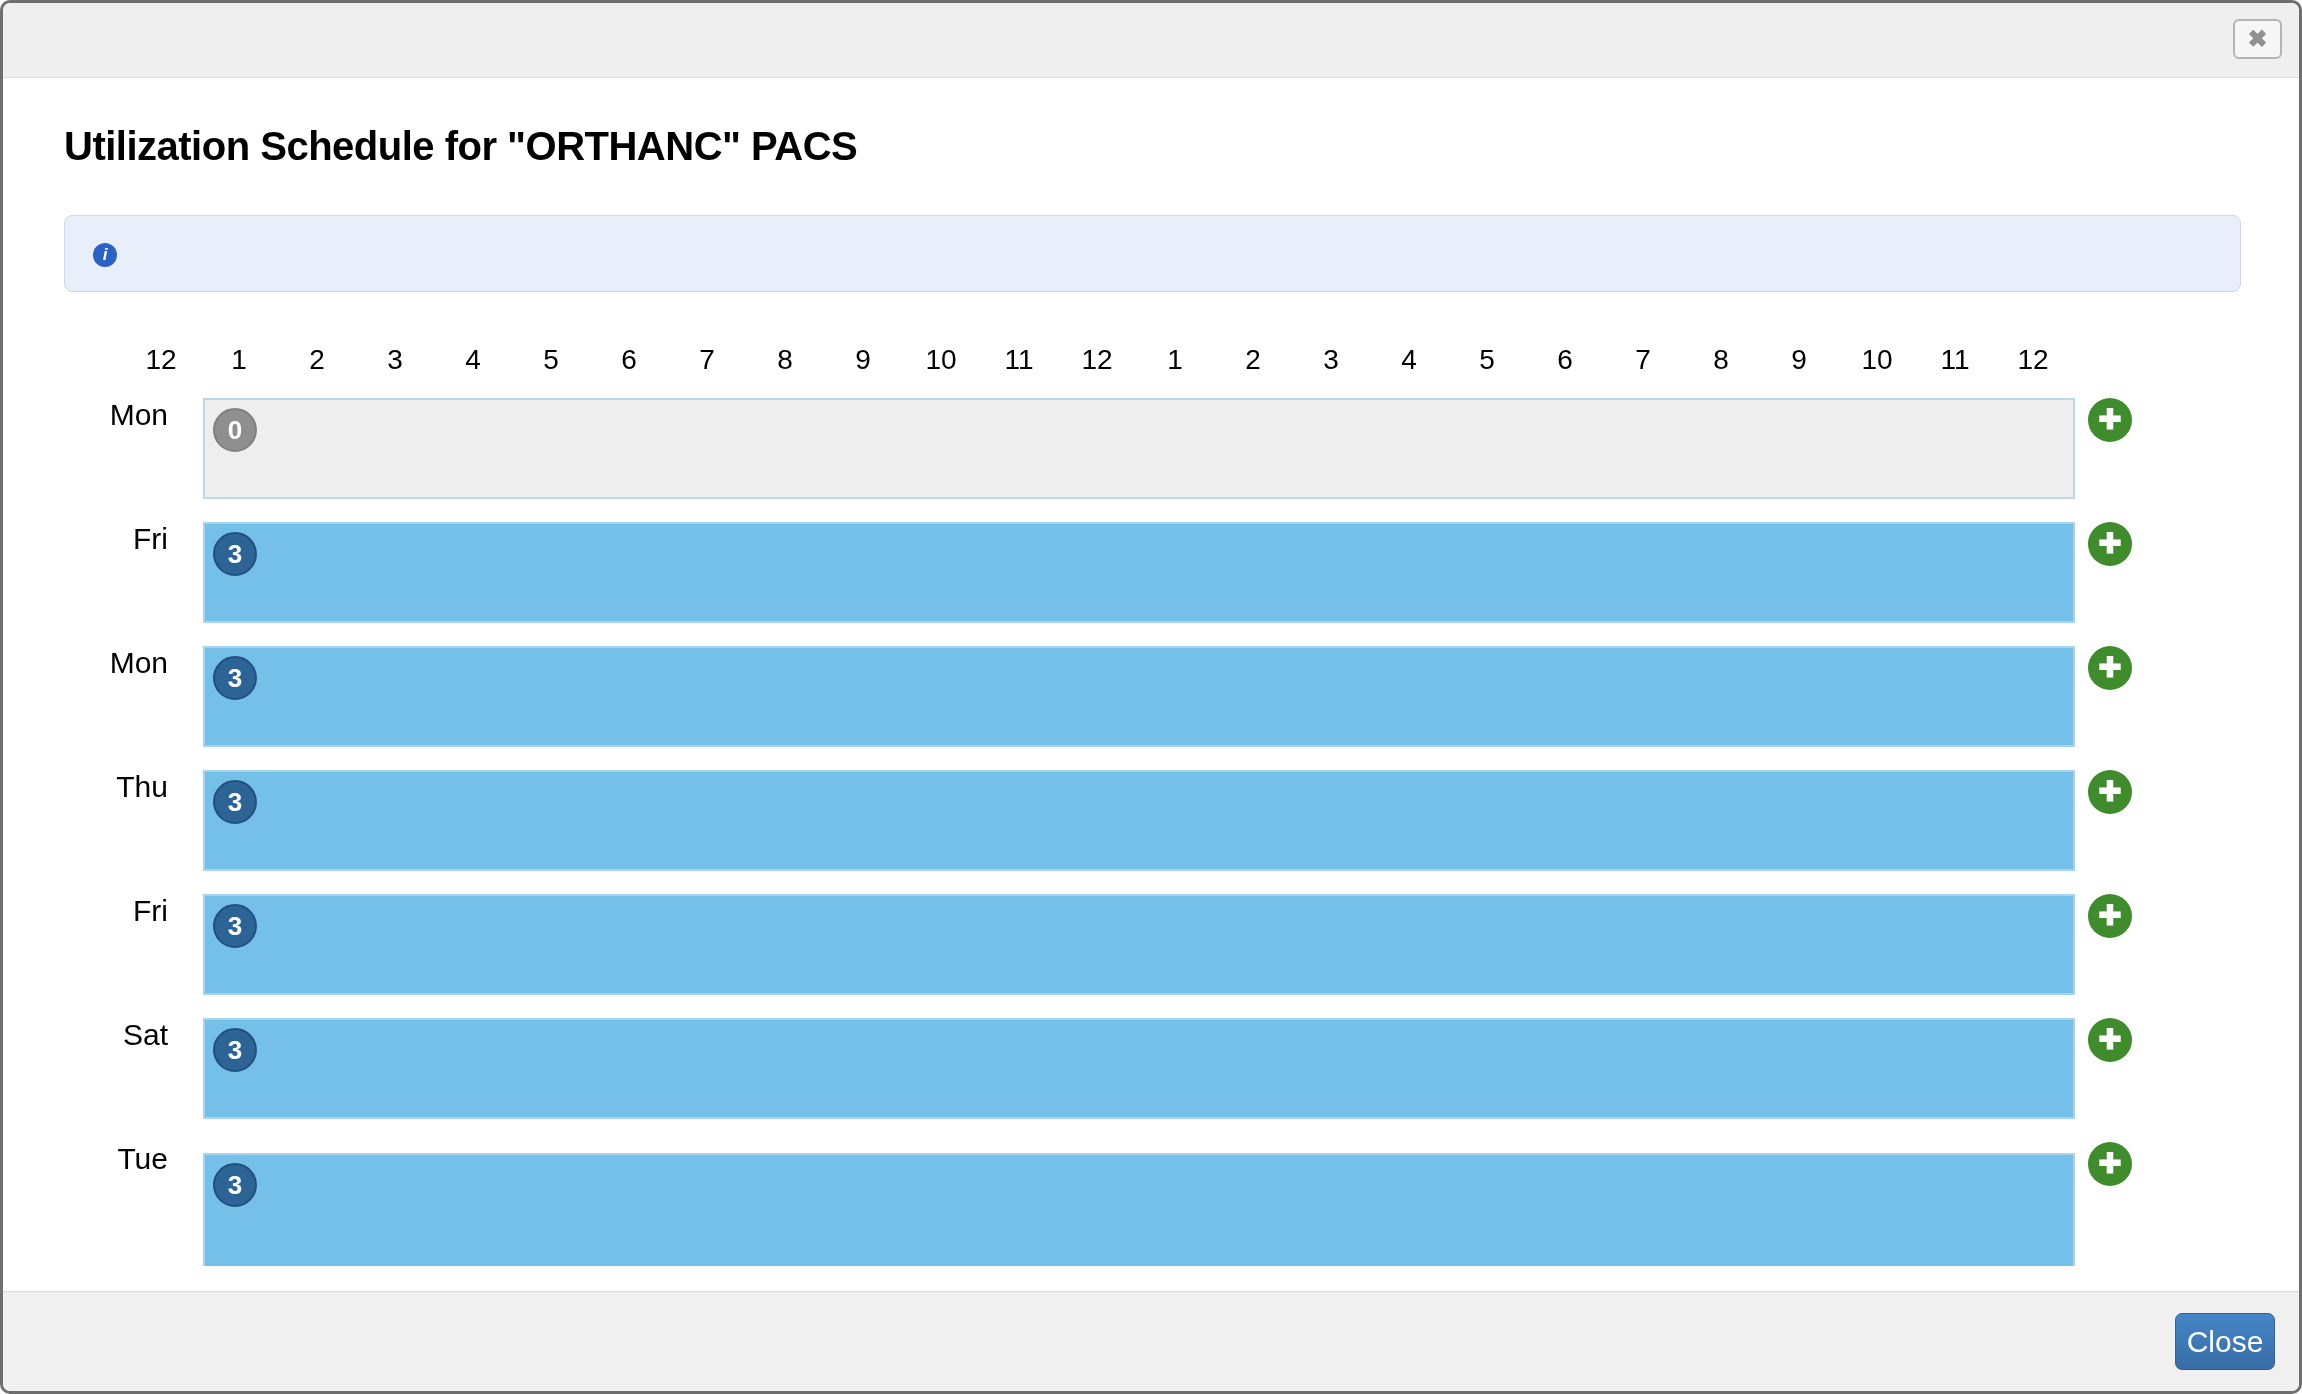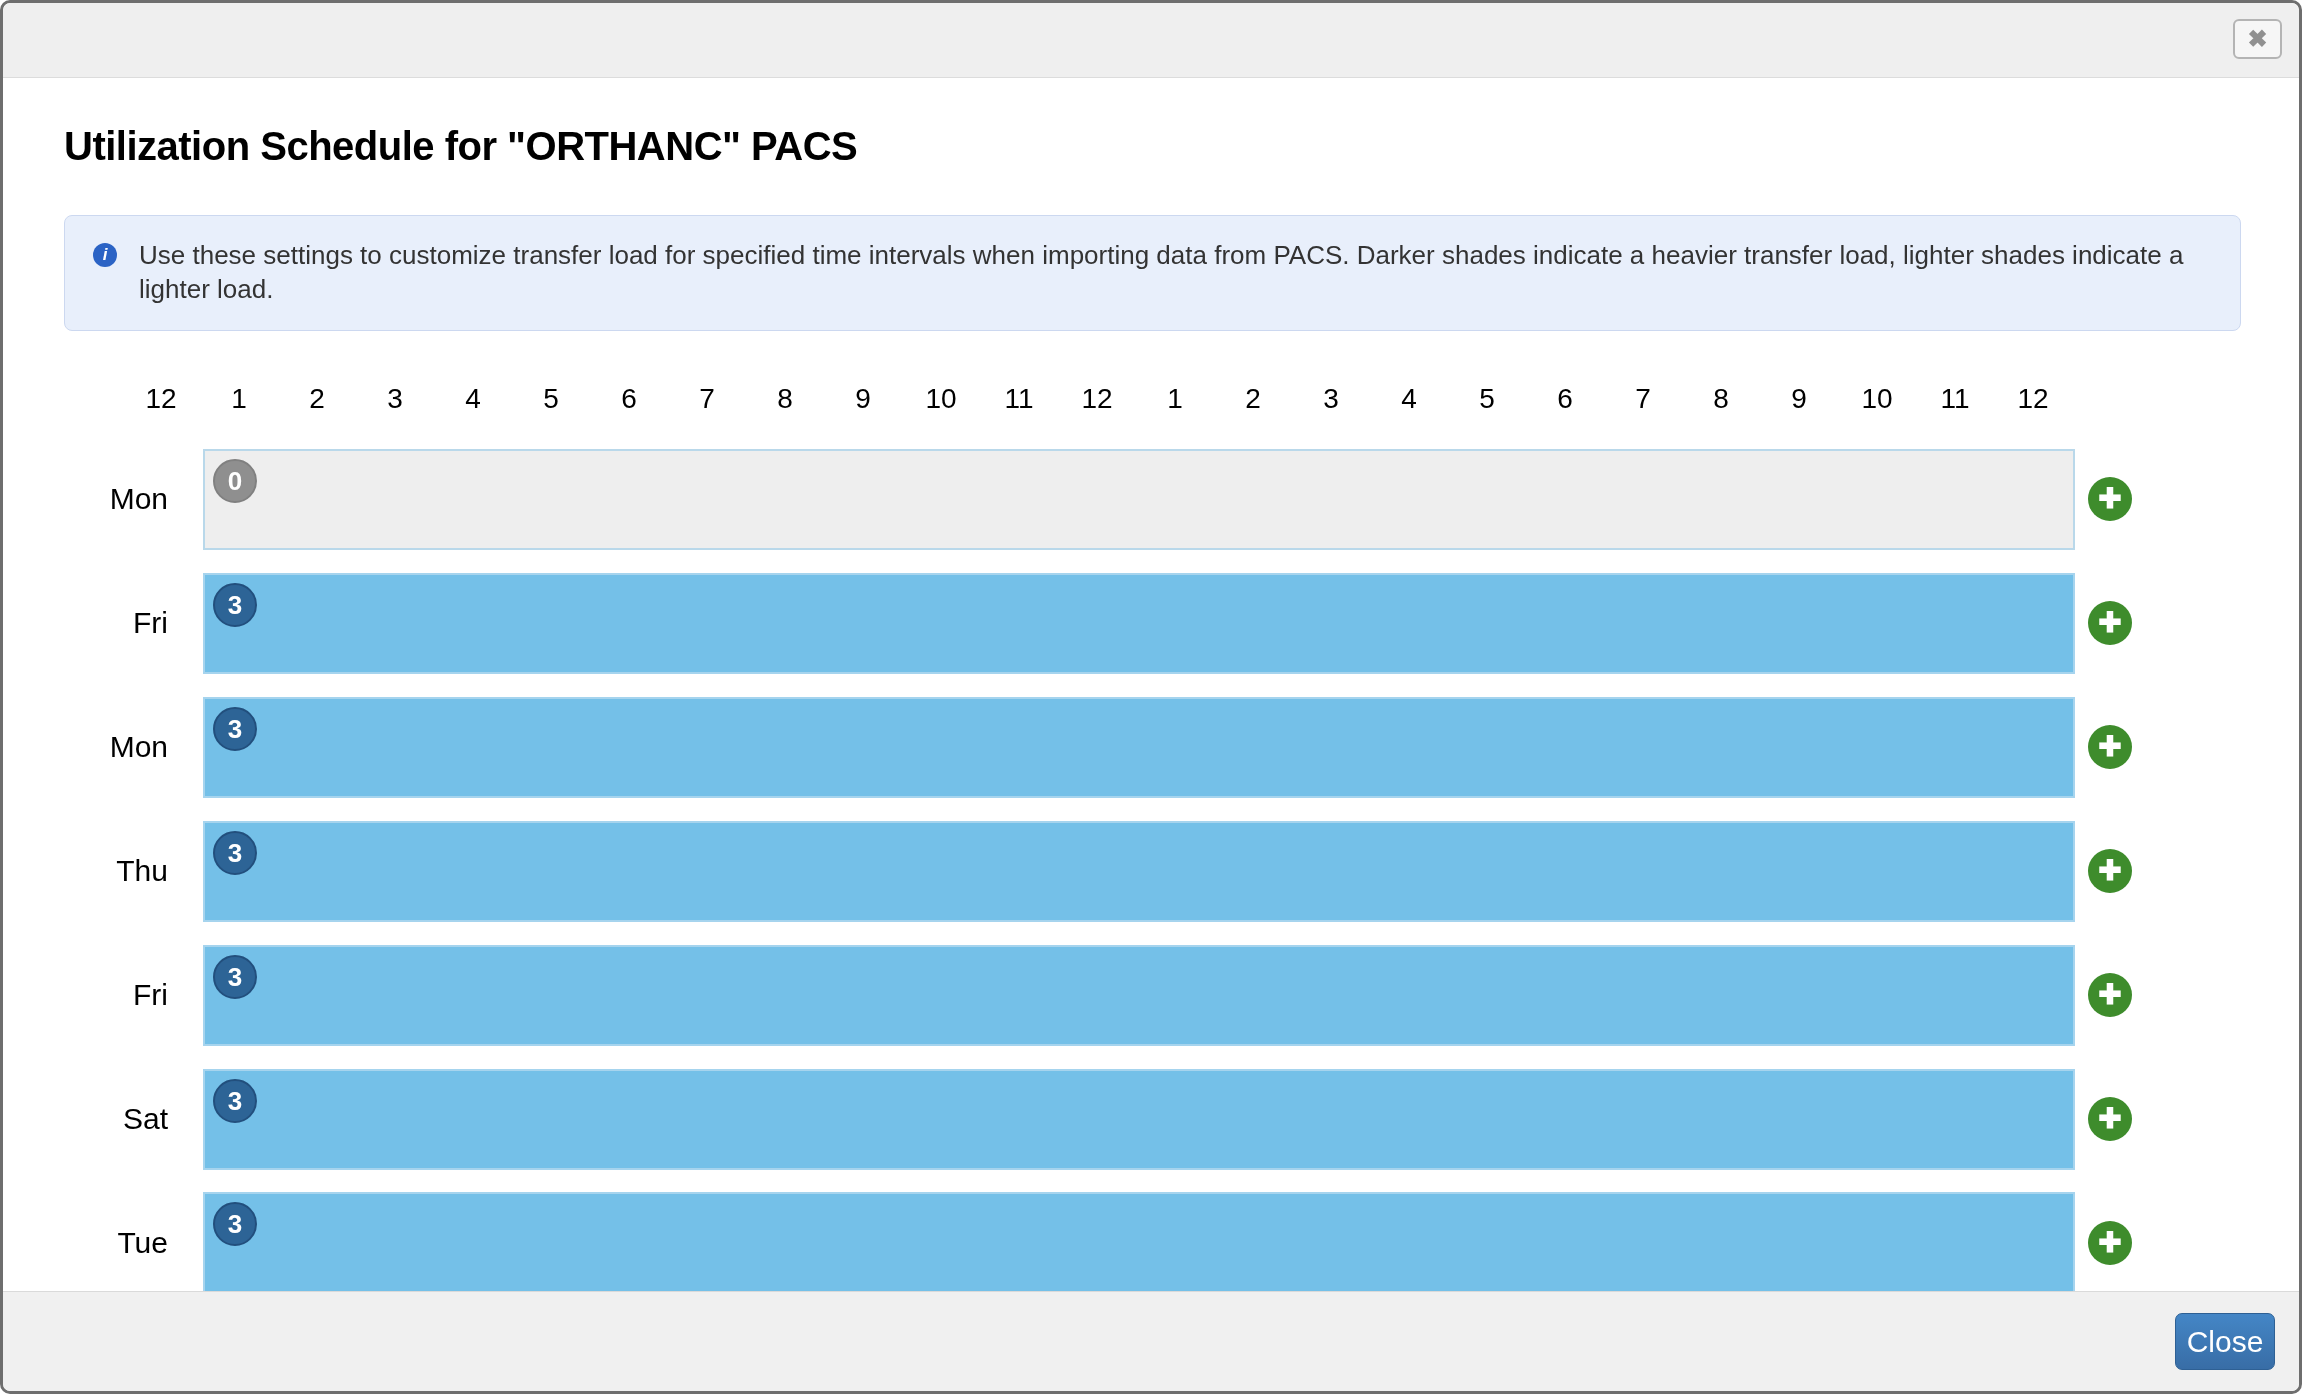--- a/index.html
+++ b/index.html
@@ -77,21 +77,20 @@
   }
   .hour-label {
     width: 78px;
     text-align: center;
     font-size: 28px;
     color: #000;
   }
   .rows { margin-top: 20px; }
   .day-row {
     display: flex;
-    align-items: center;
     height: 124px;
   }
   .day-label {
     width: 200px;
     padding-right: 35px;
     text-align: right;
     font-size: 30px;
     color: #000;
   }
   .bar {
@@ -163,21 +162,20 @@
   <div class="modal-header">
     <button class="x-btn">
       <span>✖</span>
     </button>
   </div>
 
   <h3 class="modal-title">Utilization Schedule for "ORTHANC" PACS</h3>
 
   <div class="info-alert">
     <span class="info-icon">i</span>
-    <span>Use these settings to customize transfer load for specified time intervals when importing data from PACS. Darker shades indicate a heavier transfer load, lighter shades indicate a lighter load.</span>
   </div>
 
   <div class="hours-row">
     <span class="hour-label">12</span>
     <span class="hour-label">1</span>
     <span class="hour-label">2</span>
     <span class="hour-label">3</span>
     <span class="hour-label">4</span>
     <span class="hour-label">5</span>
     <span class="hour-label">6</span>

